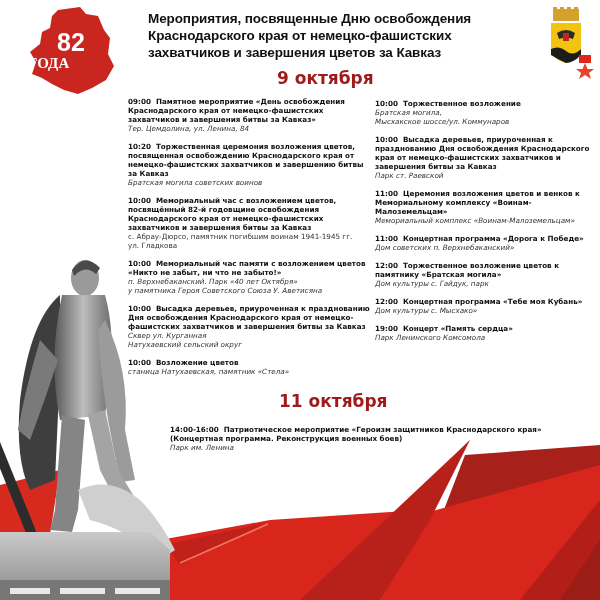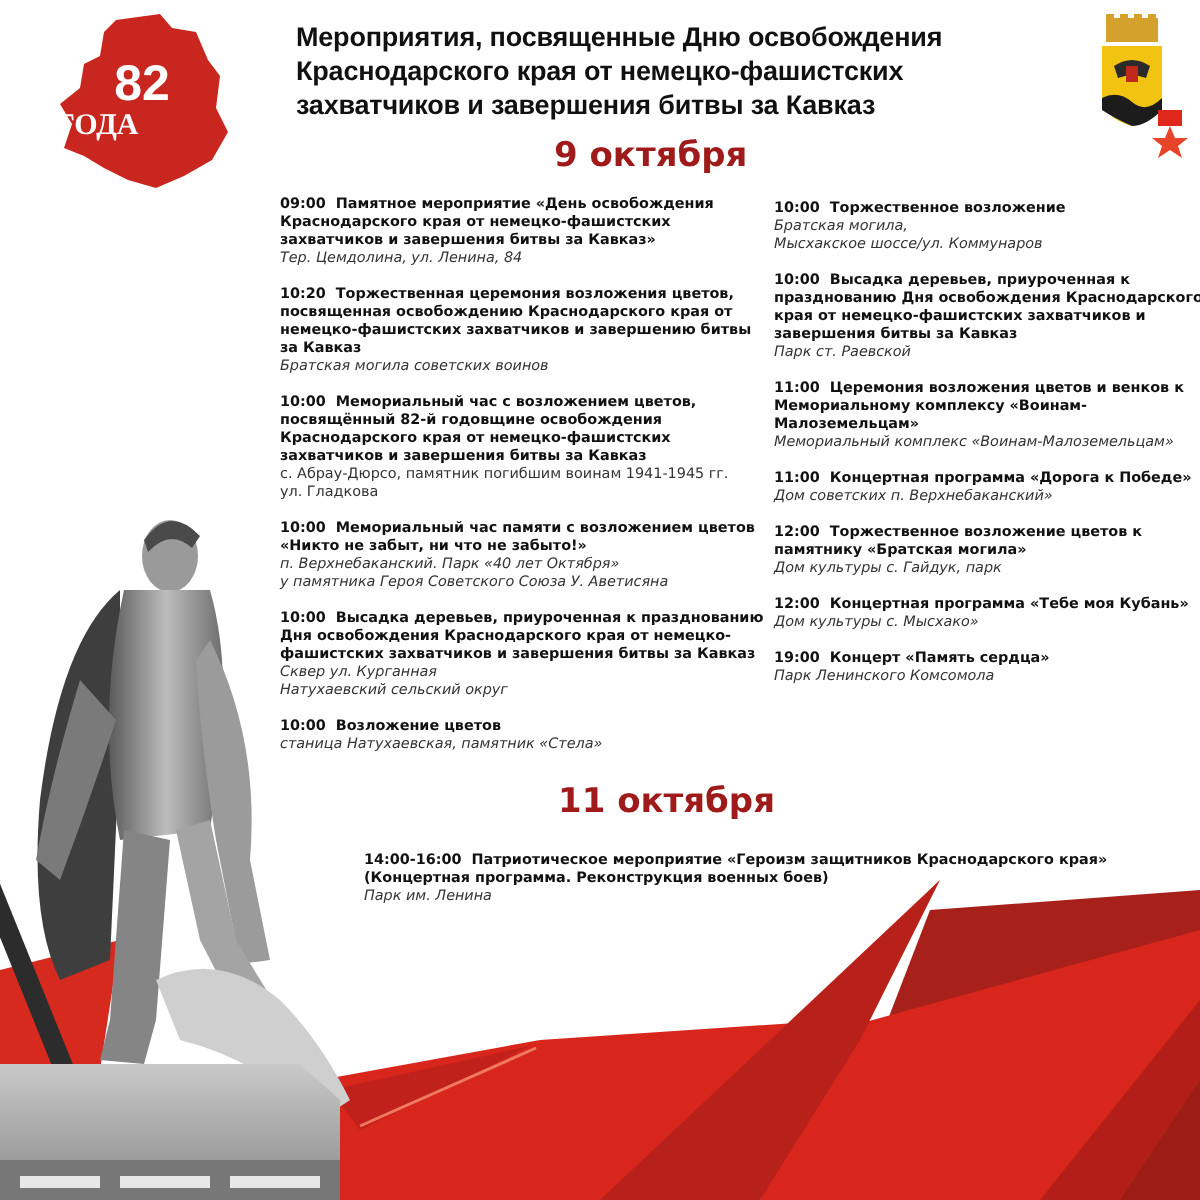--- a/index.html
+++ b/index.html
@@ -11,21 +11,21 @@
   .region-logo { position: absolute; left: 28px; top: 4px; width: 78px; height: 92px; z-index: 2; }
   .region-logo .num { position: absolute; left: 0; top: 26px; width: 86px; text-align: center; color: #fff; font-weight: bold; font-size: 25px; line-height: 25px; font-family: "Liberation Sans", sans-serif; }
   .region-logo .word { position: absolute; left: 0; top: 52px; width: 86px; text-align: left; color: #fff; font-weight: bold; font-size: 15px; line-height: 15px; font-family: "Liberation Serif", serif; }
 
   .title { position: absolute; left: 148px; top: 10px; width: 400px; font-weight: bold; font-size: 13.5px; line-height: 17px; color: #111; z-index: 2; font-family: Liberation Sans, sans-serif; letter-spacing: -0.1px; }
 
   .coat { position: absolute; left: 545px; top: 7px; width: 50px; height: 72px; z-index: 2; }
 
   .day-title { position: absolute; color: #9f1b1b; font-weight: bold; font-size: 17px; z-index: 2; font-family: "DejaVu Sans", sans-serif; }
 
-  .events { position: absolute; z-index: 2; font-size: 7.2px; line-height: 9px; margin-left: 12px; }
+  .events { position: absolute; z-index: 2; font-size: 7.2px; line-height: 9px; }
   .event { margin-bottom: 9px; }
   .event .head { font-weight: bold; color: #111; }
   .event .time { font-weight: bold; margin-right: 5px; }
   .event .place { font-style: italic; color: #333; }
   .event .place.plain { font-style: normal; }
 
   .statue { position: absolute; left: 0; top: 250px; width: 215px; height: 350px; z-index: 1; }
 </style>
 </head>
 <body>
@@ -83,21 +83,21 @@
   <svg width="86" height="92" viewBox="0 0 86 92" style="position:absolute;left:0;top:0">
     <path d="M30 6 L52 3 L58 10 L70 12 L76 26 L82 34 L80 50 L86 62 L78 76 L64 84 L50 90 L36 86 L24 80 L14 74 L4 70 L8 58 L2 48 L12 40 L14 28 L22 24 L24 12Z" fill="#c8261f"></path>
   </svg>
   <div class="num">82</div>
   <div class="word">ГОДА</div>
 </div>
 
 <div class="title">
   <div>Мероприятия, посвященные Дню освобождения</div>
   <div>Краснодарского края от немецко-фашистских</div>
-  <div>захватчиков и завершения битвы за Кавказ</div>
+  <div>захватчиков и завершения цветов за Кавказ</div>
 </div>
 
 <svg class="coat" viewBox="0 0 50 72">
   <rect x="8" y="2" width="26" height="12" fill="#d4a22c"></rect>
   <rect x="8" y="0" width="4" height="4" fill="#d4a22c"></rect>
   <rect x="15" y="0" width="4" height="4" fill="#d4a22c"></rect>
   <rect x="22" y="0" width="4" height="4" fill="#d4a22c"></rect>
   <rect x="29" y="0" width="4" height="4" fill="#d4a22c"></rect>
   <path d="M6 16 L36 16 L36 40 Q36 52 21 56 Q6 52 6 40Z" fill="#f2c311"></path>
   <path d="M12 26 Q21 20 30 26 L28 32 L21 30 L14 32Z" fill="#2b2b2b"></path>

